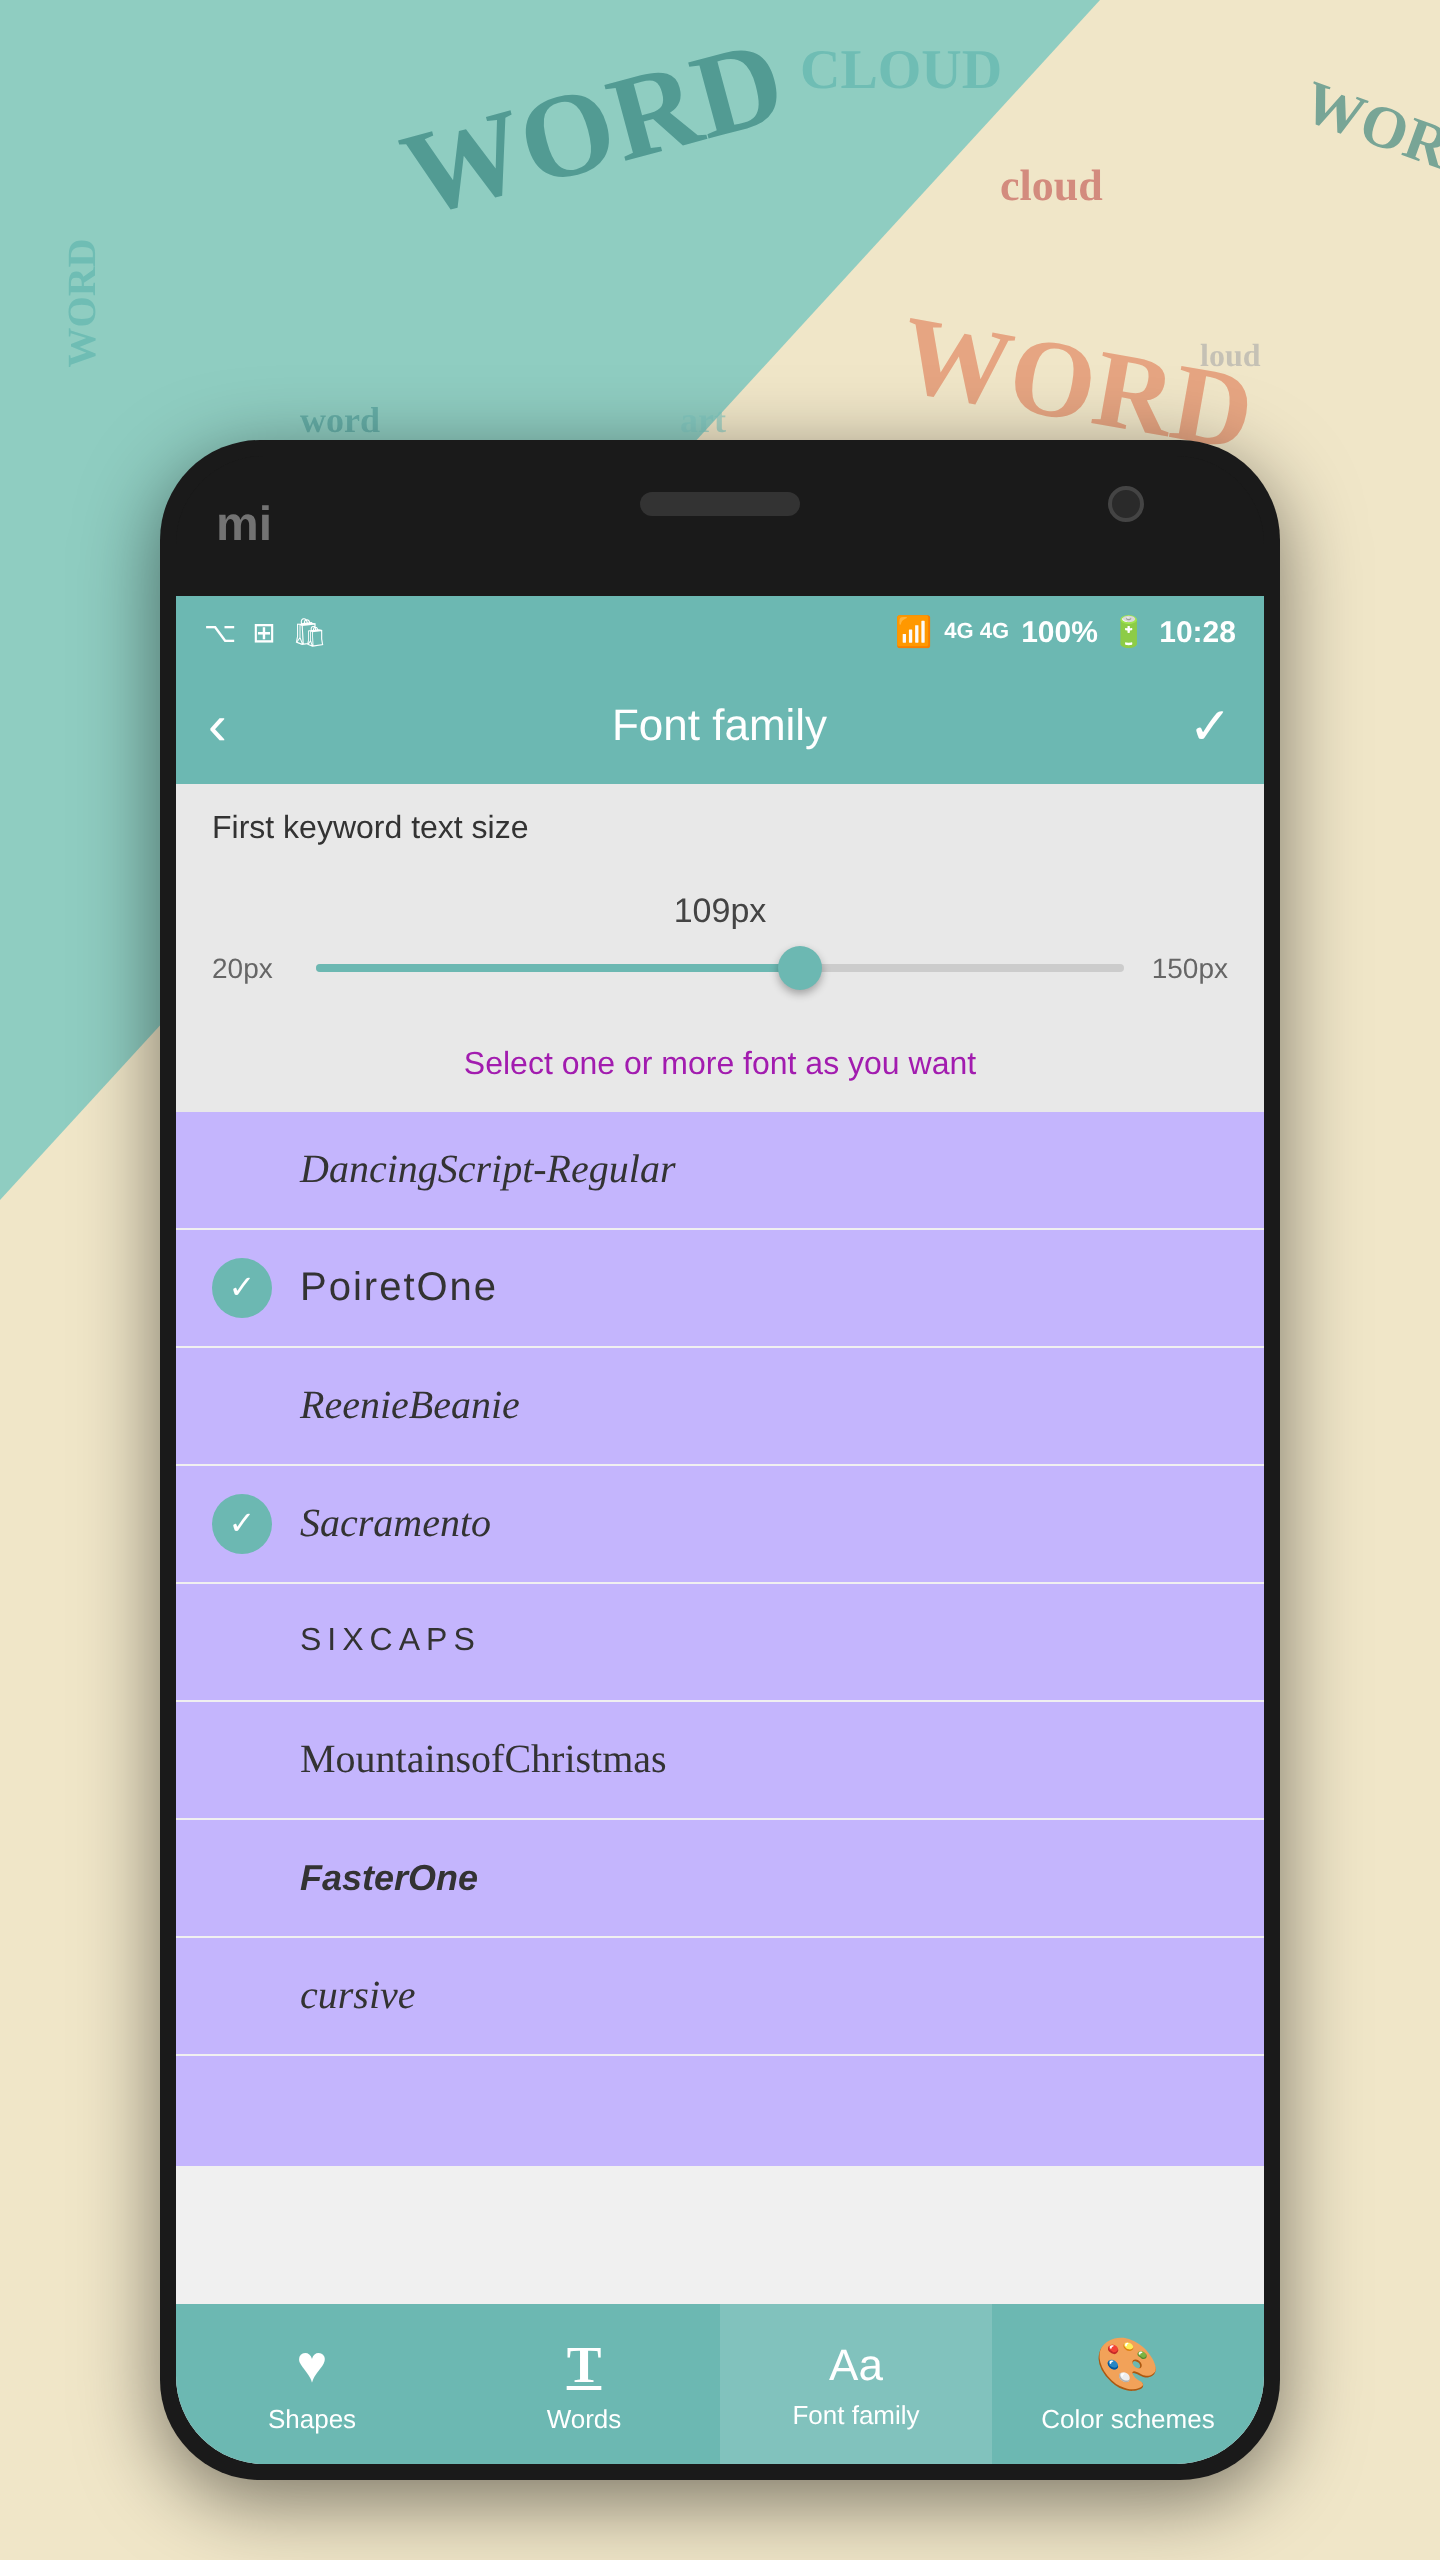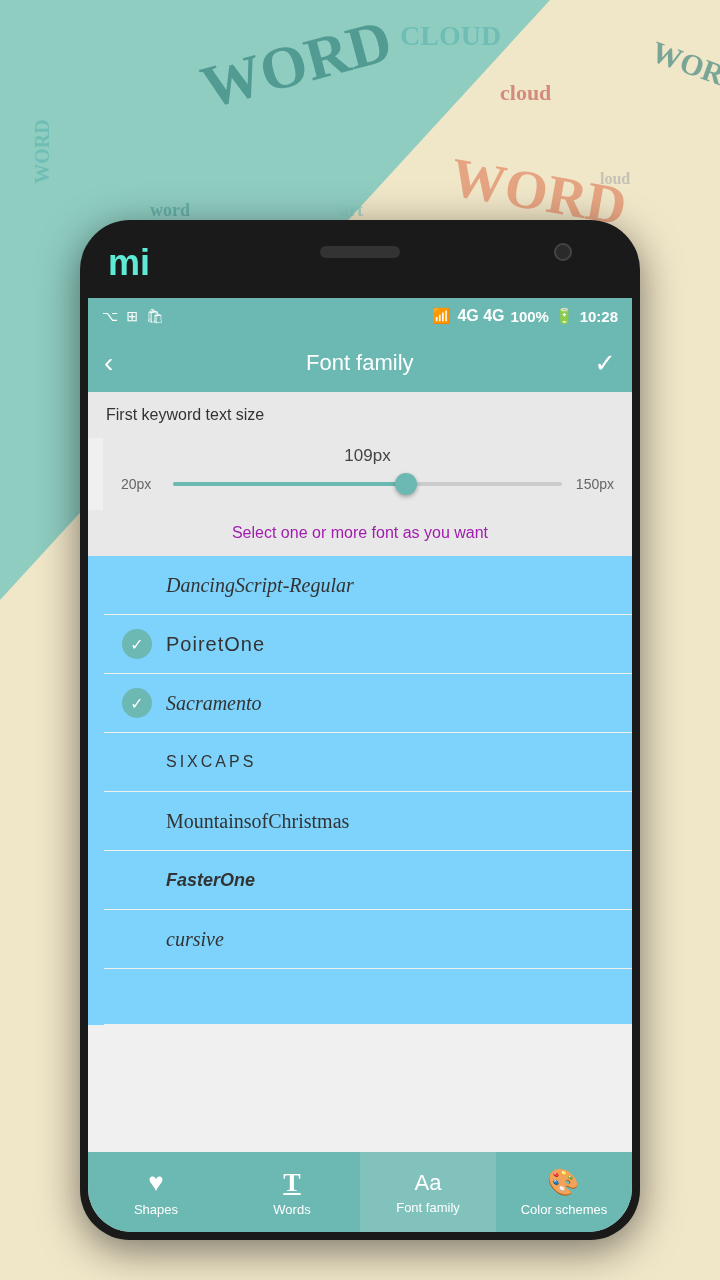--- a/index.html
+++ b/index.html
@@ -76,22 +76,22 @@
     .phone-top-bar {
       width: 100%;
       height: 70px;
       background: #1a1a1a;
       display: flex;
       align-items: center;
       padding: 0 20px;
       position: relative;
     }
     .mi-logo {
-      color: #5eead4;
-      font-size: 36px;
+      color: #737373;
+      font-size: 24px;
       font-weight: 700;
       font-family: sans-serif;
     }
     .phone-speaker {
       position: absolute;
       left: 50%;
       transform: translateX(-50%);
       top: 18px;
       width: 80px;
       height: 12px;
@@ -186,21 +186,20 @@
     .section-header {
       background: #e8e8e8;
       padding: 14px 18px;
       font-size: 16px;
       color: #333;
       font-weight: 400;
     }
     .slider-section {
       background: #e8e8e8;
       padding: 8px 18px 18px;
-      margin-left: 15px;
     }
     .px-value {
       text-align: center;
       font-size: 17px;
       color: #444;
       margin-bottom: 10px;
     }
     .slider-row {
       display: flex;
       align-items: center;
@@ -247,22 +246,21 @@
     .font-select-header {
       background: #e8e8e8;
       padding: 14px 18px;
       font-size: 16px;
       color: #a21caf;
       text-align: center;
     }
 
     
     .font-list {
-      background: #7dd3fc;
-      padding-left: 16px;
+      background: #c4b5fd;
     }
     .font-item {
       display: flex;
       align-items: center;
       padding: 14px 18px;
       border-bottom: 1px solid #f0f0f0;
       min-height: 56px;
     }
     .font-check {
       width: 30px;
@@ -354,21 +352,21 @@
     <div class="screen">
 
       <div class="status-bar">
         <div class="status-left">
           <span class="status-icon">⌥</span>
           <span class="status-icon">⊞</span>
           <span class="status-icon">🛍</span>
         </div>
         <div class="status-right">
           <span>📶</span>
-          <span style="font-size:16px;">4G 4G</span>
+          <span style="font-size:11px;">4G 4G</span>
           <span>100%</span>
           <span>🔋</span>
           <span>10:28</span>
         </div>
       </div>
 
       <div class="app-bar">
         <span class="back-btn">‹</span>
         <span class="app-bar-title">Font family</span>
         <span class="check-btn">✓</span>
@@ -399,20 +397,24 @@
             <span class="font-name font-dancing">DancingScript-Regular</span>
           </div>
 
 
 
           <div class="font-item">
             <div class="font-check">✓</div>
             <span class="font-name font-poiret">PoiretOne</span>
           </div>
 
+          <div class="font-item">
+            <div class="font-check empty"></div>
+            <span class="font-name font-reenie">ReenieBeanie</span>
+          </div>
 
           <div class="font-item">
             <div class="font-check">✓</div>
             <span class="font-name font-sacramento">Sacramento</span>
           </div>
 
           <div class="font-item">
             <div class="font-check empty"></div>
             <span class="font-name font-sixcaps">SixCaps</span>
           </div>

